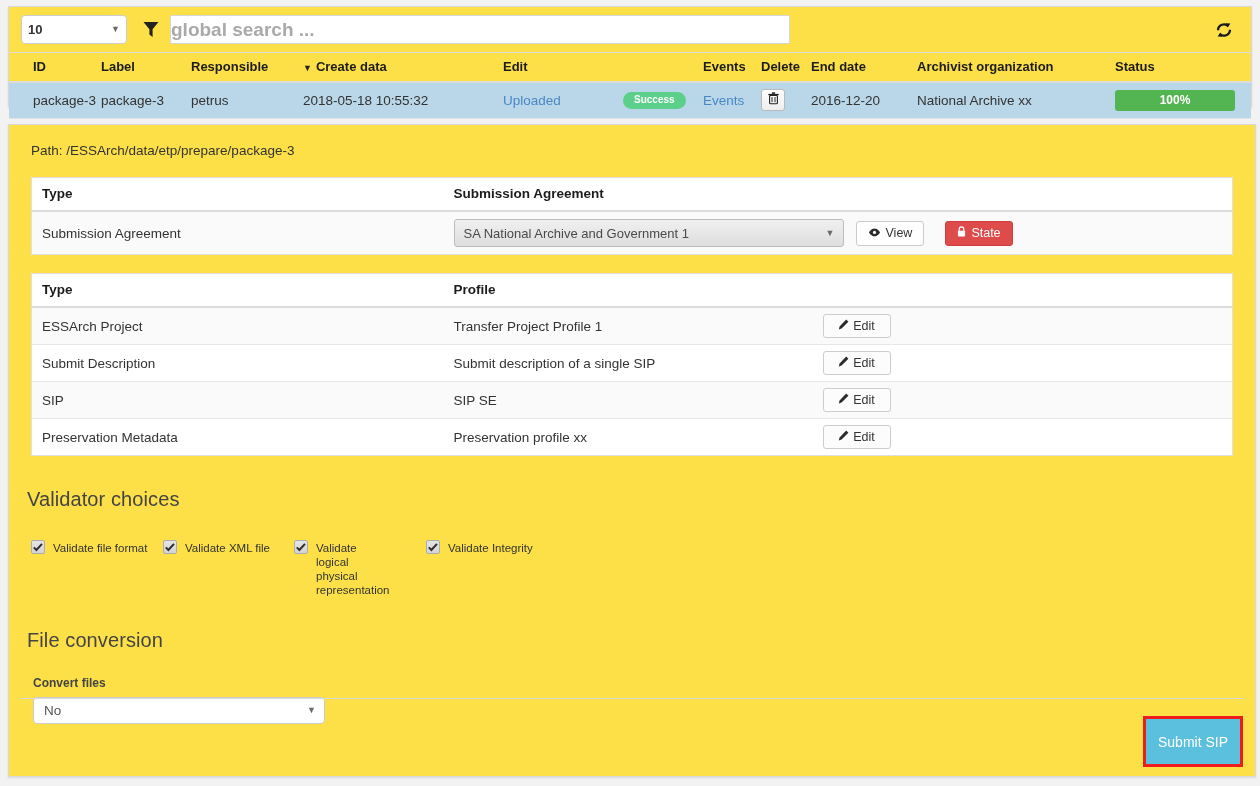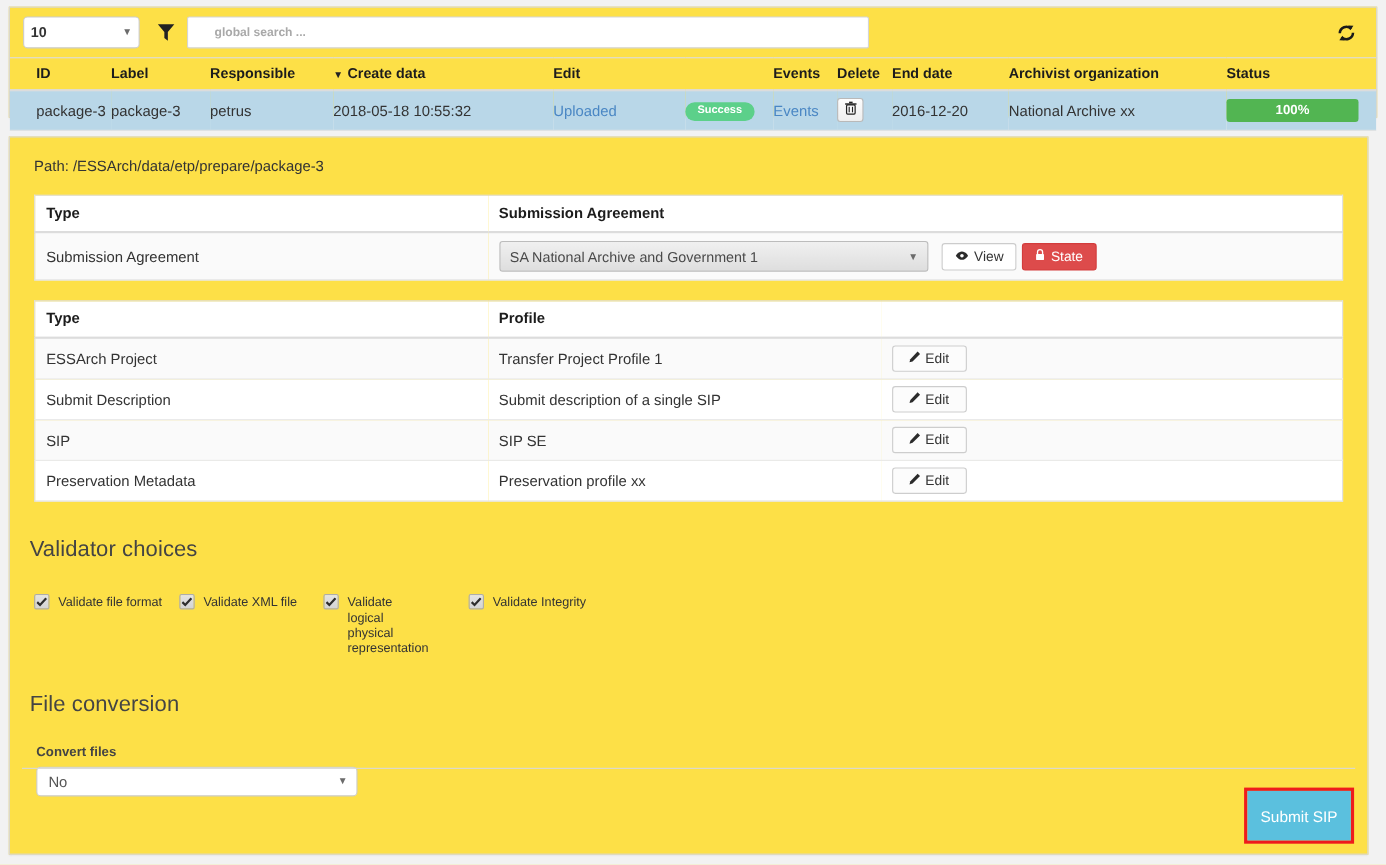--- a/index.html
+++ b/index.html
@@ -20,21 +20,21 @@
     box-shadow: 0 1px 2px rgba(0,0,0,.10);
   }
   #top-panel {
     position: absolute;
     left: 8px; top: 6px; right: 8px;
     height: 101px;
     padding: 0;
   }
   #bottom-panel {
     position: absolute;
-    left: 8px; top: 124px; right: 16px;
+    left: 8px; top: 124px; right: 4px;
     height: 653px;
   }
 
   
   .toolbar {
     display: flex;
     align-items: center;
     height: 45px;
     padding: 0 10px 0 12px;
   }
@@ -60,23 +60,23 @@
     width: 16px; height: 17px;
     display: block;
     cursor: pointer;
   }
   .search-input {
     flex: 0 0 auto;
     width: 620px; height: 29px;
     border: 1px solid #d5d5d5;
     border-radius: 2px;
     background: #fff;
-    padding: 0 24px;
+    padding: 0 0;
     font-family: "Liberation Sans", sans-serif;
-    font-size: 11px;
+    font-size: 19px;
     color: #333;
     outline: none;
   }
   .search-input::placeholder { color: #a9a9a9; font-weight: bold; }
   .toolbar-spacer { flex: 1 1 auto; }
   .refresh-btn {
     width: 26px; height: 26px;
     display: flex; align-items: center; justify-content: center;
     cursor: pointer;
     margin-right: 4px;
@@ -191,21 +191,21 @@
     border: 1px solid #bcbcbc;
     border-radius: 3px;
     background: linear-gradient(#f0f0f0,#dedede);
     color: #4a4a4a;
     font-size: 13px;
     display: flex; align-items: center;
     justify-content: space-between;
     padding: 0 8px 0 9px;
     cursor: pointer;
   }
-  .sa-actions { display: flex; gap: 5px; }
+  .sa-actions { display: flex; gap: 21px; }
   .btn-view {
     height: 25px;
     border: 1px solid #cccccc;
     border-radius: 3px;
     background: #ffffff;
     color: #333;
     font-size: 12.5px;
     padding: 0 11px;
     display: inline-flex; align-items: center; gap: 5px;
     cursor: pointer;

